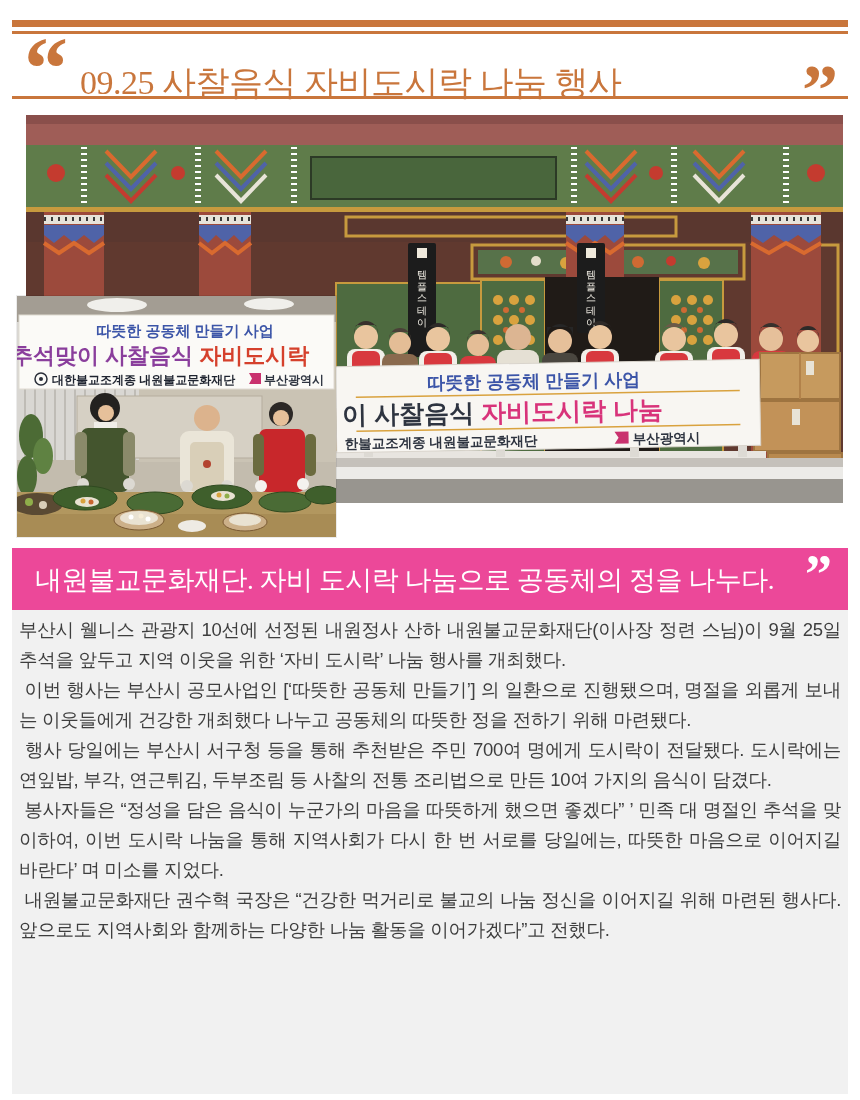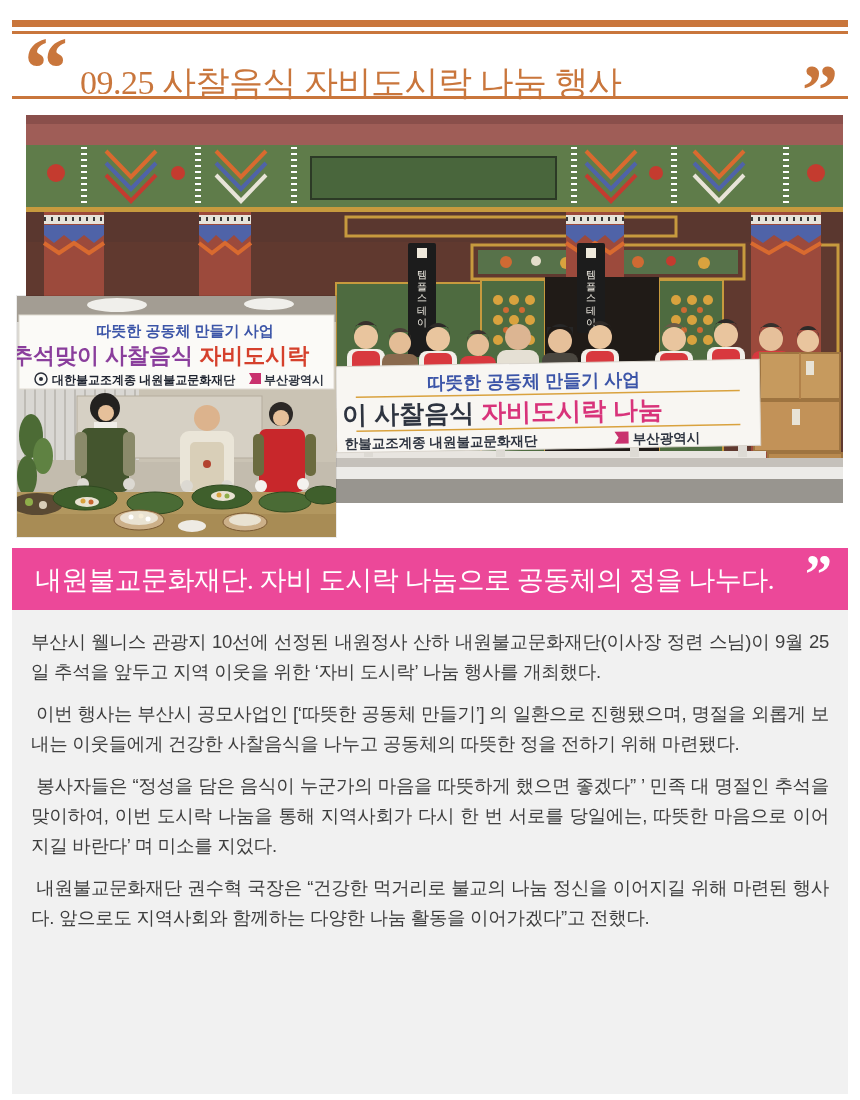--- a/index.html
+++ b/index.html
@@ -18,21 +18,21 @@
   .photo-area{position:absolute;left:0;top:0;width:860px;height:1100px;pointer-events:none;}
   .main-photo{position:absolute;left:26px;top:115px;}
   .inset-photo{position:absolute;left:17px;top:296px;box-shadow:0 0 0 1px rgba(0,0,0,0.08);}
   .quote-banner{position:absolute;left:12px;top:548px;width:836px;height:62px;background:#ec4899;}
   .quote-banner .qb-text{position:absolute;left:23px;top:14px;color:#ffffff;
       font-family:"Liberation Serif",serif;font-size:27px;letter-spacing:-0.5px;white-space:nowrap;}
   .quote-banner .qb-quote{position:absolute;right:16px;top:-16px;height:52px;overflow:hidden;color:#ffffff;
       font-family:"Liberation Serif",serif;font-size:54px;line-height:84px;font-weight:bold;}
   .article{position:absolute;left:12px;top:610px;width:836px;height:484px;background:#f1f1f1;
       box-sizing:border-box;padding:5px 7px 0 7px;overflow:hidden;}
-  .article p{margin:12px;font-size:18.5px;line-height:30px;color:#3e3e3e;letter-spacing:-0.3px;
+  .article p{margin:0;font-size:18.5px;line-height:30px;color:#3e3e3e;letter-spacing:-0.3px;
       text-align:justify;white-space:pre-wrap;word-break:break-all;}
   .vtext{writing-mode:vertical-rl;text-orientation:upright;}
   svg text{font-family:"Liberation Sans",sans-serif;}
 </style>
 </head>
 <body>
 
 <div class="page">
 
   <div class="rule rule-thick"></div>
@@ -387,18 +387,19 @@
     </svg>
   </div>
 
   <div class="quote-banner">
     <span class="qb-text">내원불교문화재단. 자비 도시락 나눔으로 공동체의 정을 나누다.</span>
     <span class="qb-quote">”</span>
   </div>
 
   <div class="article">
       <p>부산시 웰니스 관광지 10선에 선정된 내원정사 산하 내원불교문화재단(이사장 정련 스님)이 9월 25일 추석을 앞두고 지역 이웃을 위한 ‘자비 도시락’ 나눔 행사를 개최했다.</p>
-      <p> 이번 행사는 부산시 공모사업인 [‘따뜻한 공동체 만들기’] 의 일환으로 진행됐으며, 명절을 외롭게 보내는 이웃들에게 건강한 사찰음식을 나누고 공동체의 따뜻한 정을 전하기 위해 마련됐다.</p>
+      <p> 이번 행사는 부산시 공모사업인 [‘따뜻한 공동체 만들기’] 의 일환으로 진행됐으며, 명절을 외롭게 보내는 이웃들에게 건강한 개최했다 나누고 공동체의 따뜻한 정을 전하기 위해 마련됐다.</p>
+      <p> 행사 당일에는 부산시 서구청 등을 통해 추천받은 주민 700여 명에게 도시락이 전달됐다. 도시락에는 연잎밥, 부각, 연근튀김, 두부조림 등 사찰의 전통 조리법으로 만든 10여 가지의 음식이 담겼다.</p>
       <p> 봉사자들은 “정성을 담은 음식이 누군가의 마음을 따뜻하게 했으면 좋겠다” ’ 민족 대 명절인 추석을 맞이하여, 이번 도시락 나눔을 통해 지역사회가 다시 한 번 서로를 당일에는, 따뜻한 마음으로 이어지길 바란다’ 며 미소를 지었다.</p>
       <p> 내원불교문화재단 권수혁 국장은 “건강한 먹거리로 불교의 나눔 정신을 이어지길 위해 마련된 행사다. 앞으로도 지역사회와 함께하는 다양한 나눔 활동을 이어가겠다”고 전했다.</p>
     </div>
 
 </div>
 
 </body></html>

